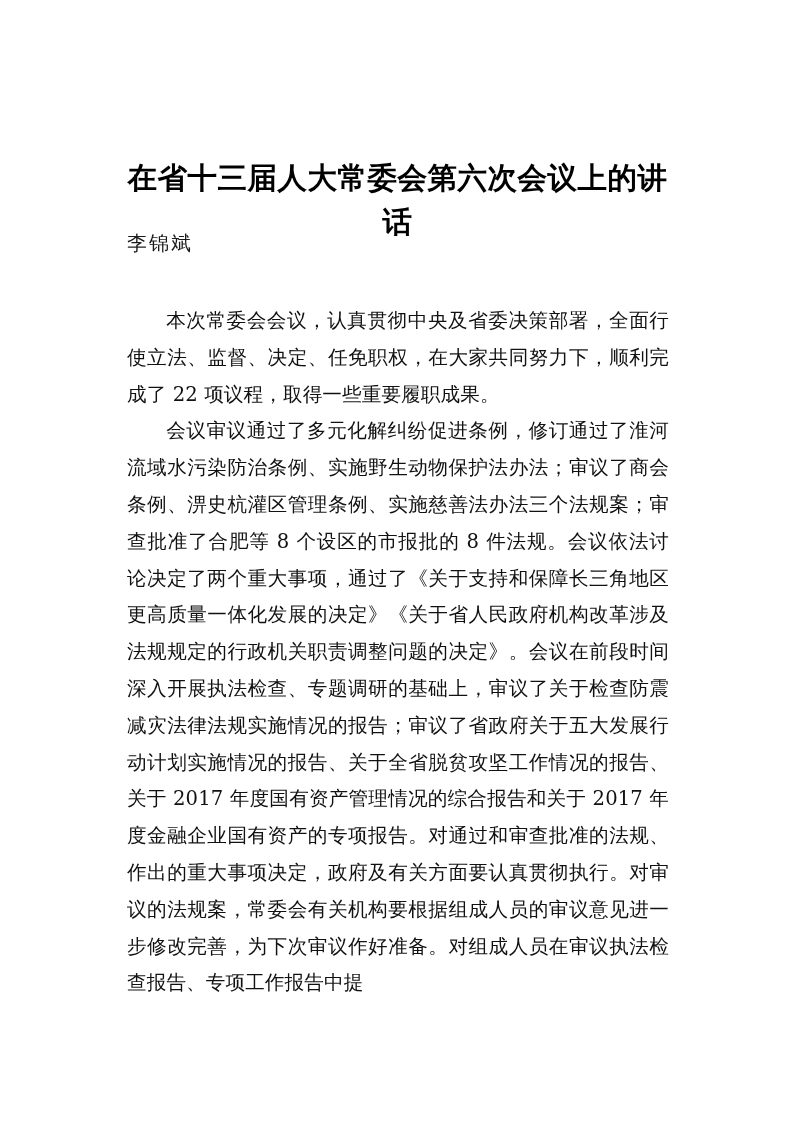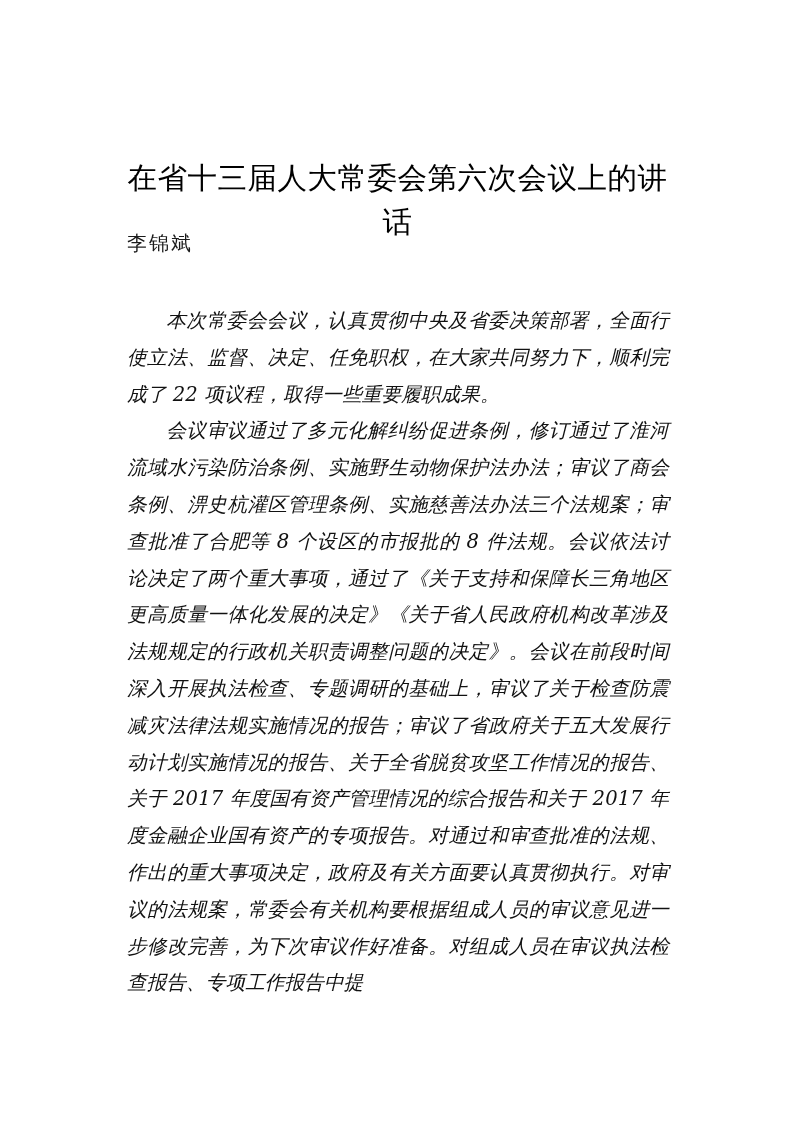--- a/index.html
+++ b/index.html
@@ -20,21 +20,21 @@
   }
 
   
   .doc-title {
     position: absolute;
     left: 127px;
     top: 136px;
     width: 541px;
     text-align: center;
     font-family: "DejaVu Serif", "Liberation Serif", serif;
-    font-weight: normal;
+    font-weight: bold;
     font-size: 29.5px;
     line-height: 44px;
     letter-spacing: 0.5px;
     color: #000000;
     white-space: normal;
   }
 
   .doc-author {
     position: absolute;
     left: 127px;
@@ -54,21 +54,20 @@
     left: 127px;
     top: 303px;
     width: 542px;
     font-family: "DejaVu Serif", "Liberation Serif", serif;
     font-size: 19.6px;
     line-height: 36.8px;
     color: #111111;
     text-align: justify;
     text-justify: inter-ideograph;
     letter-spacing: 0.1px;
-    font-style: italic;
   }
 
   .doc-body p {
     margin: 0;
     text-indent: 2em;
     text-align: justify;
     text-justify: inter-ideograph;
     word-break: break-all;
   }
 

